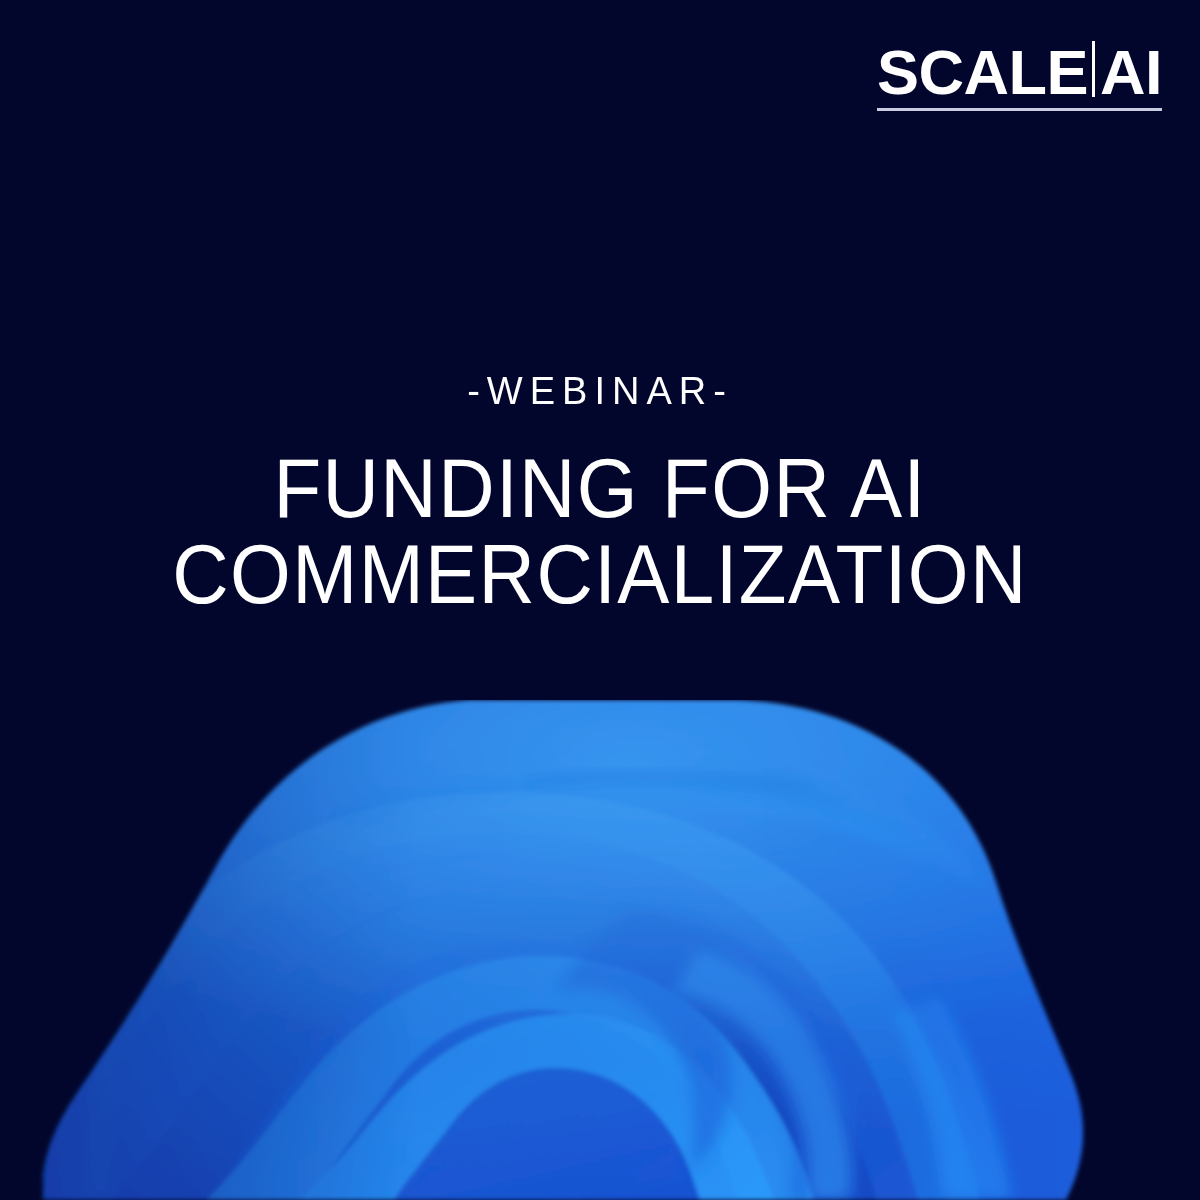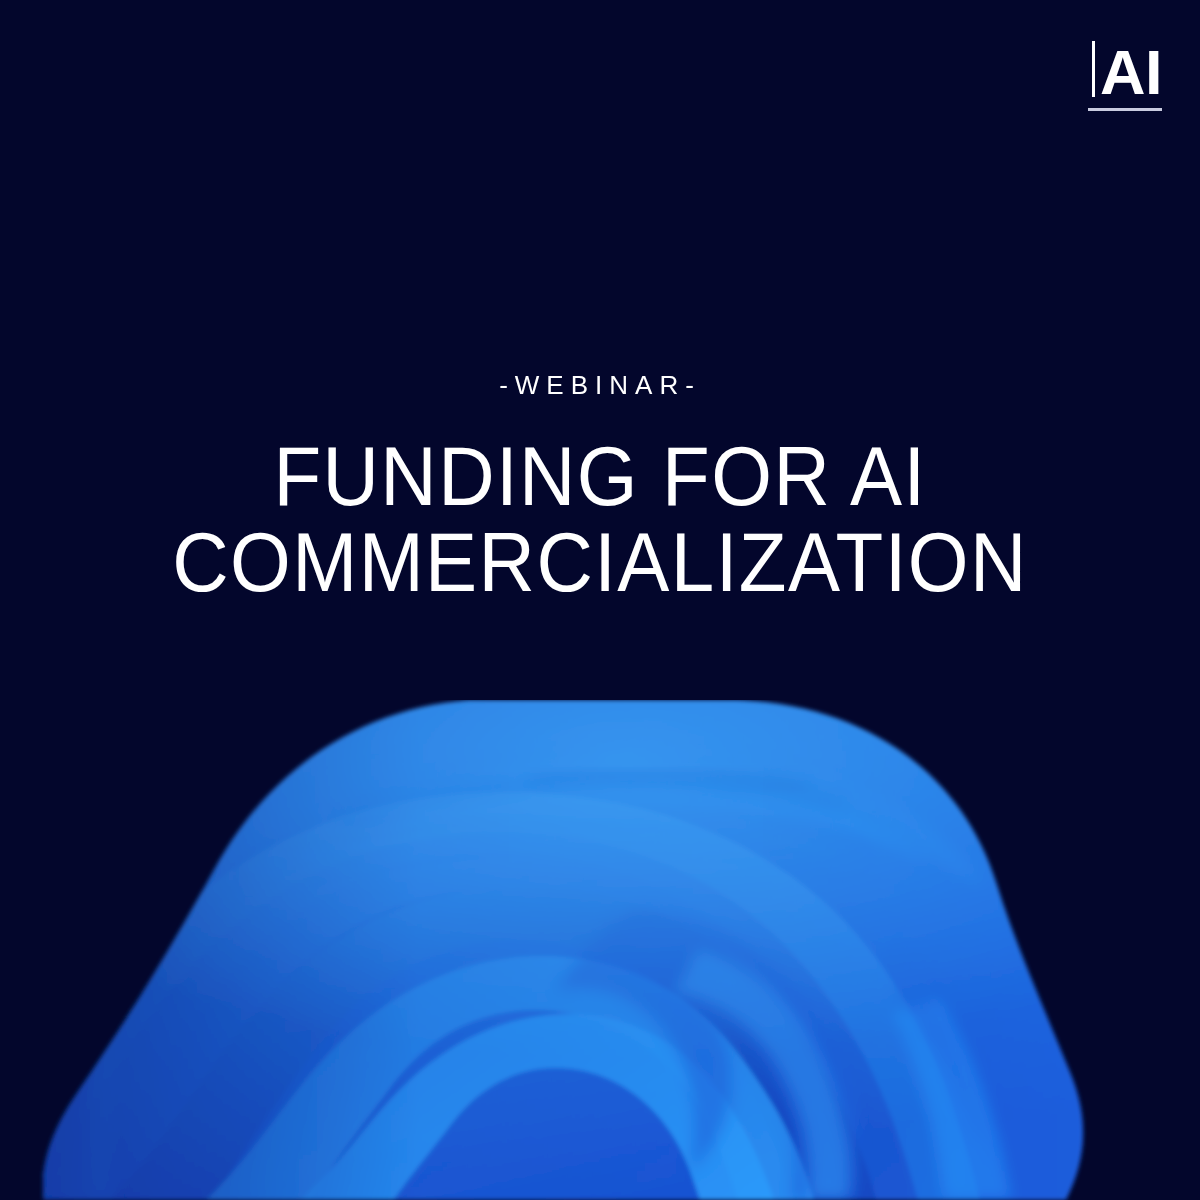--- a/index.html
+++ b/index.html
@@ -60,21 +60,21 @@
   #textblock {
     position: absolute;
     left: 0;
     right: 0;
     top: 372px;
     text-align: center;
     z-index: 10;
   }
   #eyebrow {
     color: #ffffff;
-    font-size: 26px;
+    font-size: 38px;
     font-weight: 400;
     letter-spacing: 7px;
     line-height: 1;
     margin: 0 0 36px 0;
     white-space: nowrap;
   }
   #headline {
     color: #ffffff;
     font-size: 84px;
     font-weight: 400;
@@ -232,20 +232,21 @@
         <path d="M 530,80 C 620,66 720,68 806,88" stroke="#1B6AD2" stroke-width="7" fill="none" opacity="0.3" filter="url(#soft)"></path>
         <path d="M 250,176 C 420,118 660,108 856,158" stroke="#2A8CF0" stroke-width="6" fill="none" opacity="0.22" filter="url(#softer)"></path>
 
       </g>
       </g>
     </svg>
   </div>
 
   <div id="logo">
     <div id="logo-row">
+      <span class="logo-word">SCALE</span>
       <span class="logo-pipe"></span>
       <span class="logo-word">AI</span>
     </div>
     <div id="logo-underline"></div>
   </div>
 
   <div id="textblock">
     <div id="eyebrow">-WEBINAR-</div>
     <h1 id="headline">
       <span class="headline-line">FUNDING FOR AI</span>

